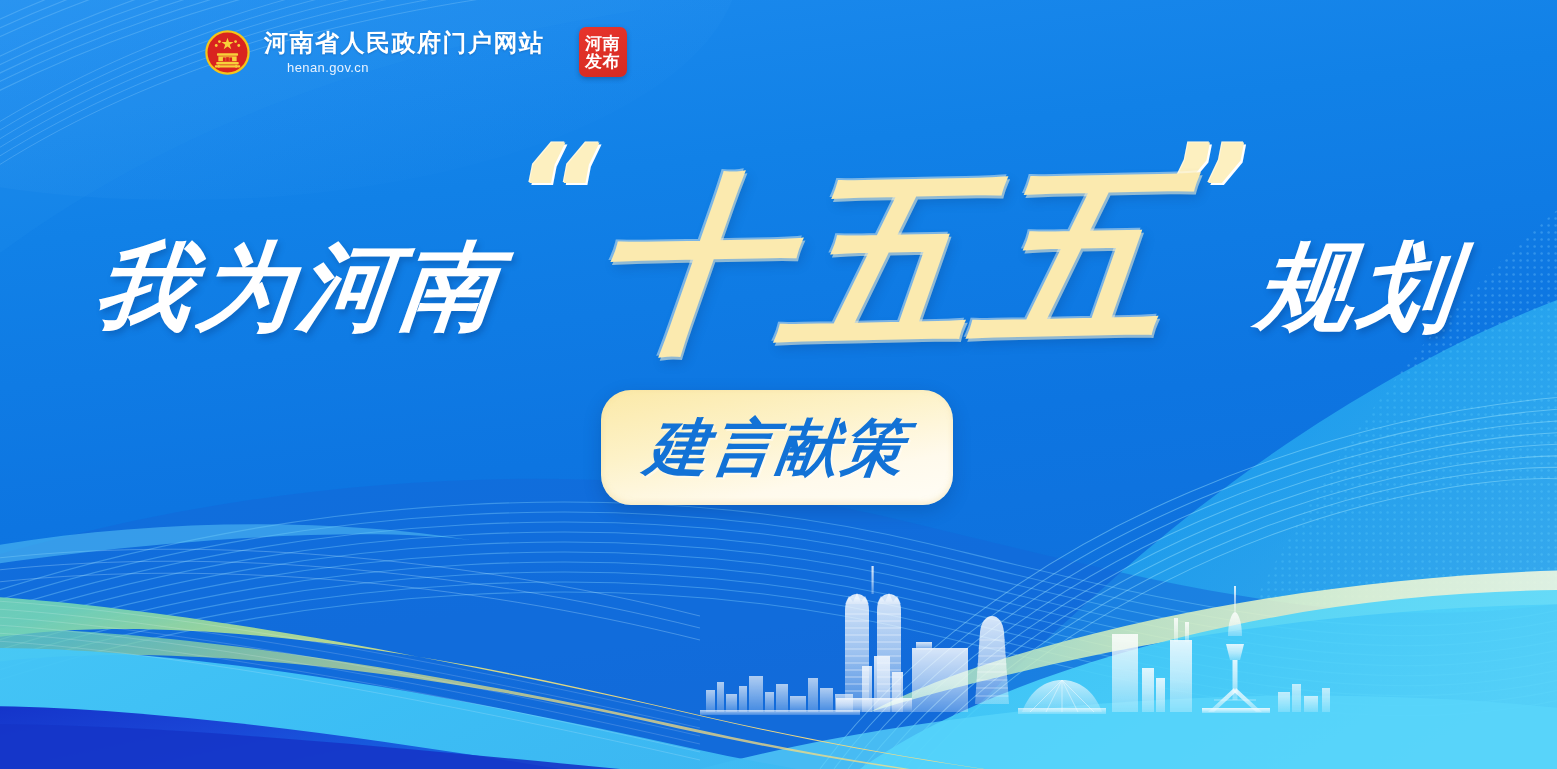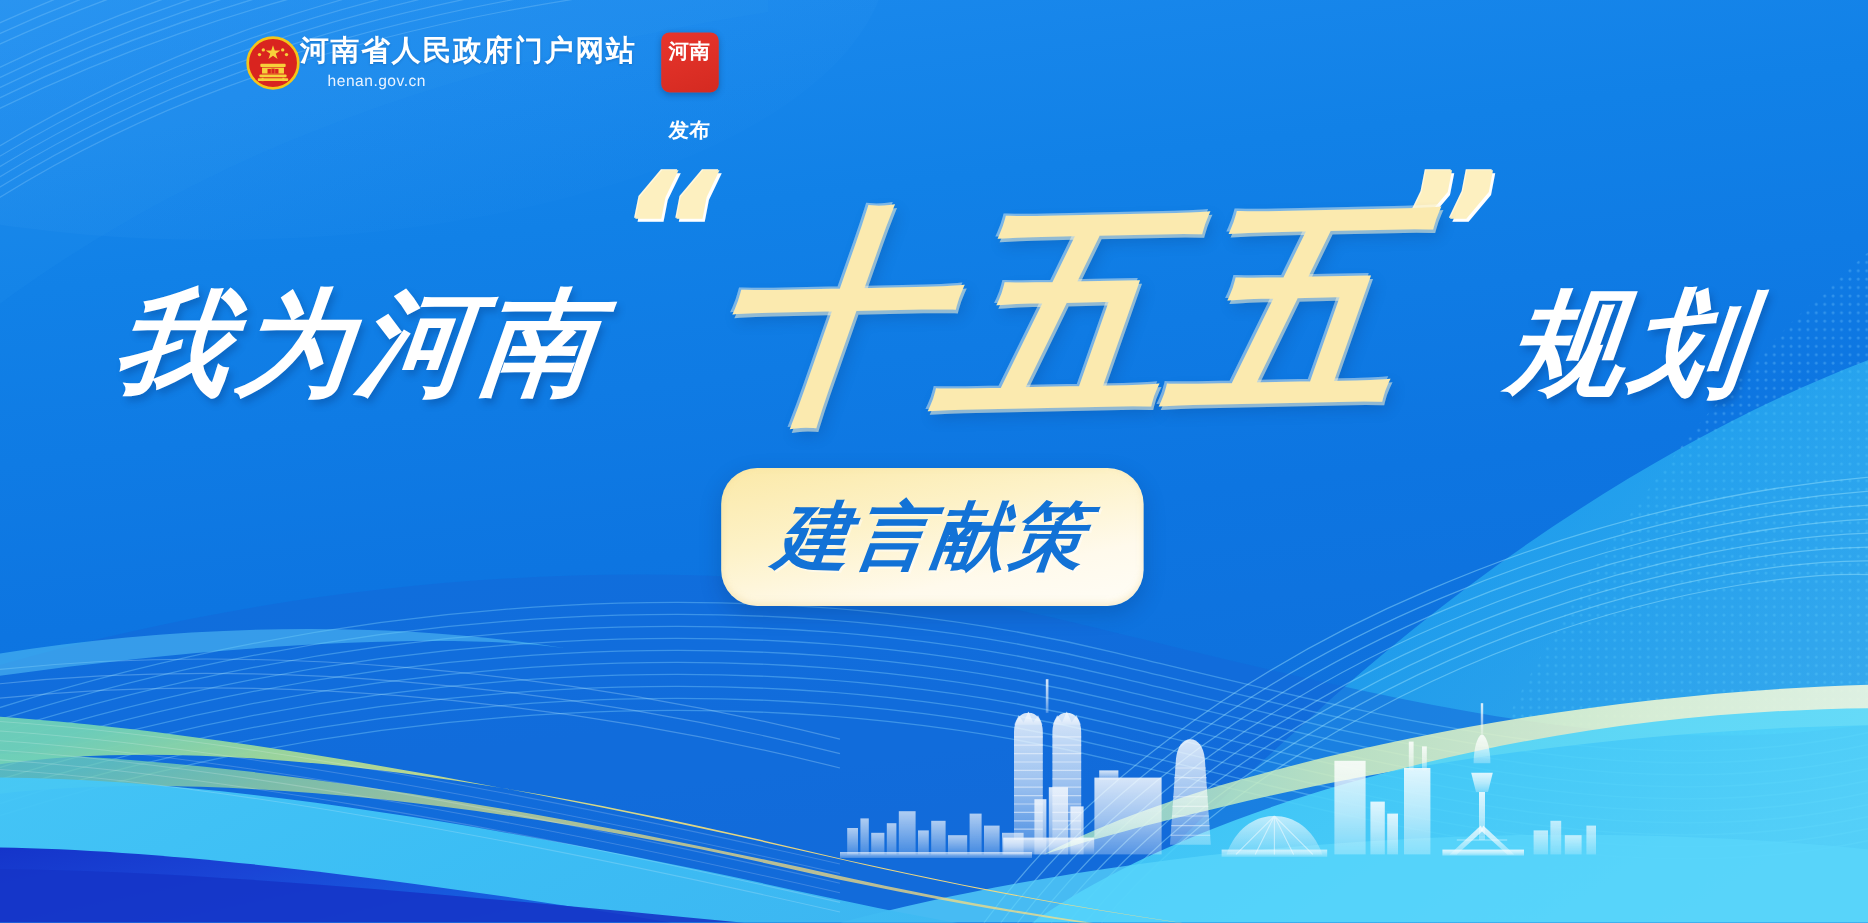--- a/index.html
+++ b/index.html
@@ -17,21 +17,21 @@
     background:linear-gradient(170deg,#1b87ec 0%,#1180e6 28%,#0d76e2 58%,#0e74e0 80%,#1170dc 100%);
   }
 
   
   .bg-layer { position:absolute; inset:0; pointer-events:none; }
   svg.bg-svg { position:absolute; inset:0; width:1557px; height:769px; display:block; }
 
   
   #site-header {
     position:absolute; left:205px; top:27px;
-    display:flex; align-items:center; gap:0;
+    display:flex; align-items:center; gap:14px;
     z-index:40;
   }
   .emblem { width:45px; height:45px; flex:0 0 45px; display:block; }
   .header-text { display:flex; flex-direction:column; justify-content:center; line-height:1; }
   .header-title {
     color:#ffffff;
     font-size:24px;
     font-weight:bold;
     letter-spacing:1.5px;
     white-space:nowrap;
@@ -52,21 +52,20 @@
     border-radius:7px;
     display:flex; flex-direction:column;
     align-items:center; justify-content:center;
     box-shadow:0 2px 5px rgba(0,30,70,.3);
     flex:0 0 auto;
   }
   #release-badge span {
     color:#fff; font-size:17px; font-weight:bold;
     line-height:1.08; letter-spacing:.5px;
     font-family:"DejaVu Serif","Liberation Serif",serif;
-    margin-top:48px;
   }
 
   
   #headline-row {
     position:absolute; left:0; right:0; top:118px;
     height:280px;
     display:flex; align-items:center; justify-content:center;
     z-index:30;
   }
   .hl-white {

